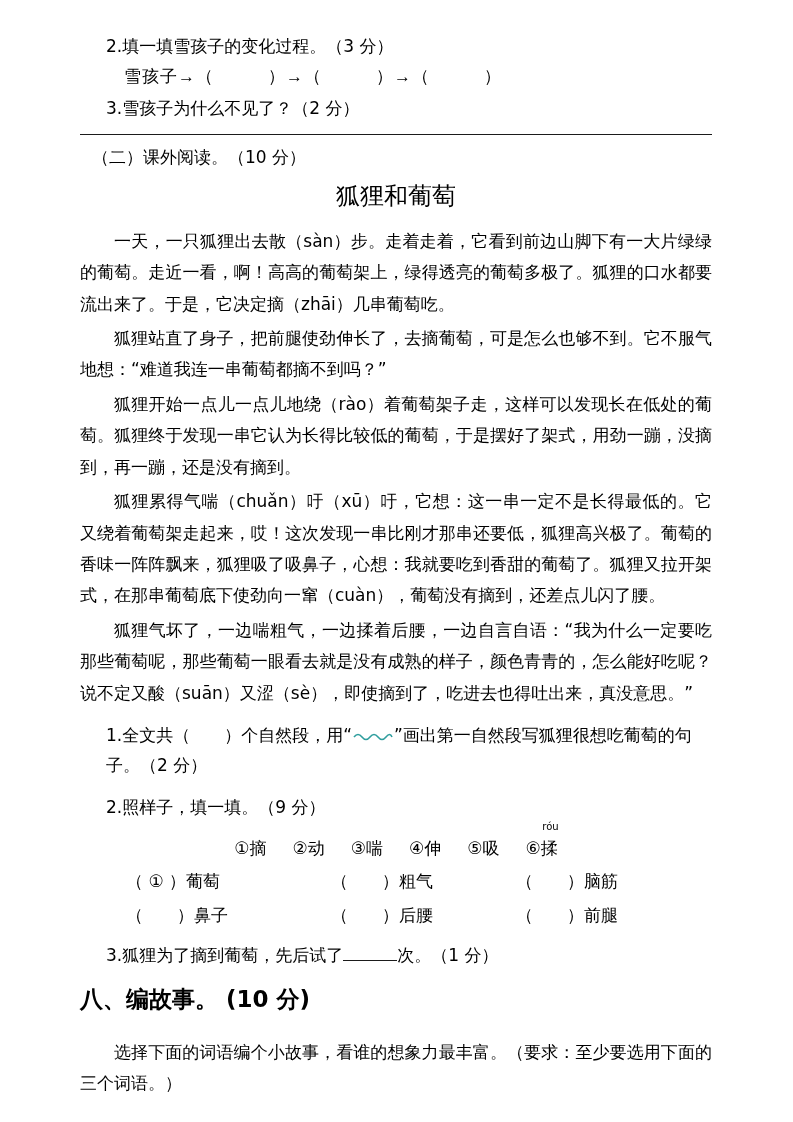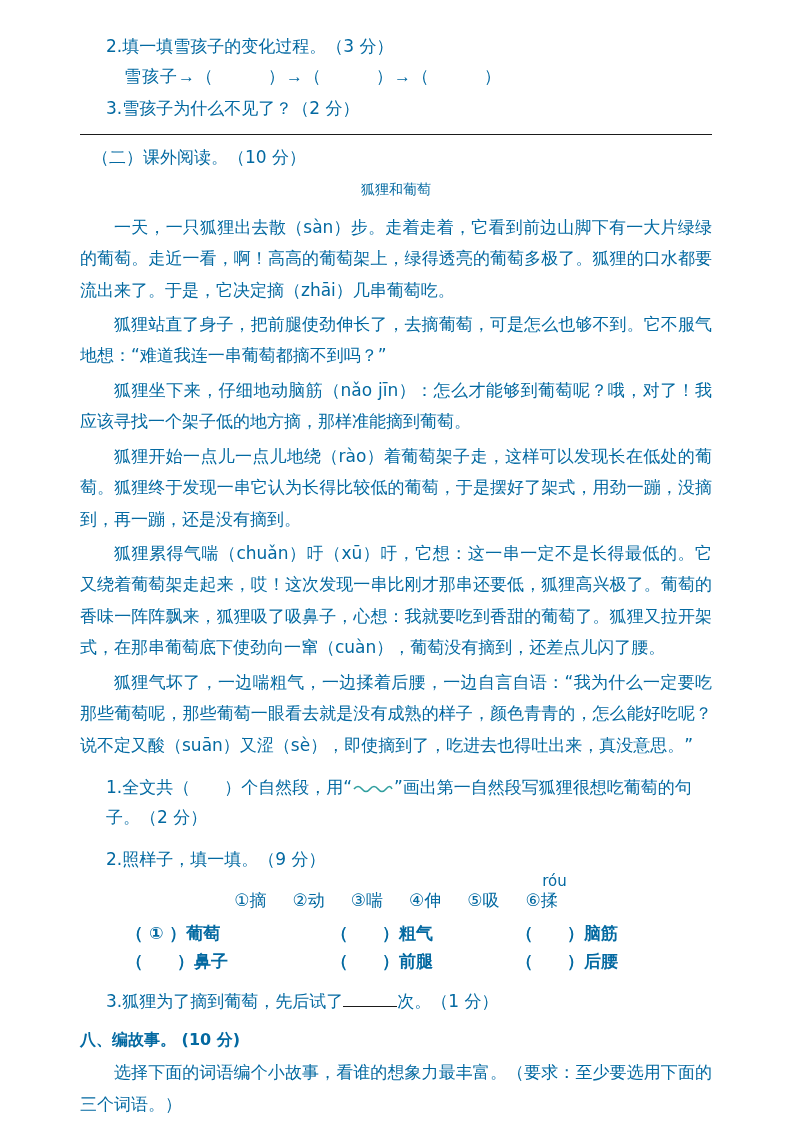--- a/index.html
+++ b/index.html
@@ -1,58 +1,57 @@
 <!DOCTYPE html>
 <html><head>
 <meta charset="utf-8">
 <style>
   html,body{margin:0;padding:0;}
   .page{
     position:relative;
     width:793px;height:1122px;overflow:hidden;
-    background:#ffffff;color:#0369a1;
+    background:#ffffff;color:#000000;
     font-family:"DejaVu Sans","Liberation Sans",sans-serif;
     font-size:17px;
     padding:32px 81px 15px 80px;
     box-sizing:border-box;
   }
   .top-line{line-height:1.65;margin-bottom:3px;}
   .indent-1{padding-left:26px;}
   .indent-2{padding-left:44px;letter-spacing:1px;font-family:Liberation Serif, serif;}
   .rule{border:none;border-top:1.5px solid #1b1b1b;margin:12px 0 8px;}
   .section-heading{line-height:1.7;margin:0 12px 8px;}
-  .passage-title{text-align:center;font-size:14px;line-height:1.4;margin:4px 0 12px;}
+  .passage-title{text-align:center;font-size:24px;line-height:1.4;margin:4px 0 12px;}
   .para{line-height:1.85;text-indent:2em;text-align:justify;margin:0 0 3px;}
   .q-line{line-height:1.75;padding-left:26px;margin:12px 0 0;}
   .blank{display:inline-block;width:54px;height:1em;border-bottom:1px solid #1b1b1b;vertical-align:baseline;}
   .wavy-mark{vertical-align:middle;margin:0 1px;}
   .word-bank{display:flex;justify-content:center;gap:26px;padding-top:13px;margin:0 0 4px;line-height:1.6;}
   .word-item{position:relative;white-space:nowrap;}
-  .pinyin{position:absolute;top:-13px;left:52%;font-size:15px;line-height:1;}
-  .fill-grid{display:grid;grid-template-columns:205px 185px auto;padding-left:46px;row-gap:0;margin:0 0 6px;line-height:1.65;font-weight:bold;}
-  .story-heading{font-size:16px;font-weight:bold;line-height:1.5;margin:12px 0 5px;}
+  .pinyin{position:absolute;top:-13px;left:52%;font-size:10px;line-height:1;}
+  .fill-grid{display:grid;grid-template-columns:205px 185px auto;padding-left:46px;row-gap:6px;margin:0 0 6px;line-height:1.65;}
+  .story-heading{font-size:23px;font-weight:bold;line-height:1.5;margin:12px 0 20px;}
   .story-instruction{line-height:1.85;text-indent:2em;text-align:justify;}
 </style>
 </head>
 <body>
 
 <div class="page">
 
   <div class="top-line indent-1">2.填一填雪孩子的变化过程。（3 分）</div>
   <div class="top-line indent-2">雪孩子→（　　　）→（　　　）→（　　　）</div>
   <div class="top-line indent-1">3.雪孩子为什么不见了？（2 分）</div>
 
   <hr class="rule">
 
   <div class="section-heading">（二）课外阅读。（10 分）</div>
   <div class="passage-title">狐狸和葡萄</div>
 
   <p class="para">一天，一只狐狸出去散（sàn）步。走着走着，它看到前边山脚下有一大片绿绿的葡萄。走近一看，啊！高高的葡萄架上，绿得透亮的葡萄多极了。狐狸的口水都要流出来了。于是，它决定摘（zhāi）几串葡萄吃。</p>
   <p class="para">狐狸站直了身子，把前腿使劲伸长了，去摘葡萄，可是怎么也够不到。它不服气地想：“难道我连一串葡萄都摘不到吗？”</p>
-  <p class="para">狐狸坐下来，仔细地动脑筋（nǎo jīn）：怎么才能够到葡萄呢？哦，对了！我应该寻找一个架子低的地方摘，那样准能摘到葡萄。</p>
   <p class="para">狐狸开始一点儿一点儿地绕（rào）着葡萄架子走，这样可以发现长在低处的葡萄。狐狸终于发现一串它认为长得比较低的葡萄，于是摆好了架式，用劲一蹦，没摘到，再一蹦，还是没有摘到。</p>
   <p class="para">狐狸累得气喘（chuǎn）吁（xū）吁，它想：这一串一定不是长得最低的。它又绕着葡萄架走起来，哎！这次发现一串比刚才那串还要低，狐狸高兴极了。葡萄的香味一阵阵飘来，狐狸吸了吸鼻子，心想：我就要吃到香甜的葡萄了。狐狸又拉开架式，在那串葡萄底下使劲向一窜（cuàn），葡萄没有摘到，还差点儿闪了腰。</p>
   <p class="para">狐狸气坏了，一边喘粗气，一边揉着后腰，一边自言自语：“我为什么一定要吃那些葡萄呢，那些葡萄一眼看去就是没有成熟的样子，颜色青青的，怎么能好吃呢？说不定又酸（suān）又涩（sè），即使摘到了，吃进去也得吐出来，真没意思。”</p>
 
   <div class="q-line"><span>1.全文共（　　）个自然段，用“</span><svg class="wavy-mark" width="40" height="10" viewBox="0 0 40 10">
         <path d="M1 6 Q5 1 9 6 T17 6 T25 6 T33 6 T39 6" fill="none" stroke-width="1.6" stroke="#2f9e9e"></path>
       </svg><span>”画出第一自然段写狐狸很想吃葡萄的句子。（2 分）</span></div>
 
   <div class="q-line">2.照样子，填一填。（9 分）</div>
 
@@ -63,22 +62,22 @@
     <span class="word-item">④伸</span>
     <span class="word-item">⑤吸</span>
     <span class="word-item"><span class="pinyin">róu</span><span>⑥揉</span></span>
   </div>
 
   <div class="fill-grid">
     <span>（ ① ）葡萄</span>
     <span>（　　）粗气</span>
     <span>（　　）脑筋</span>
     <span>（　　）鼻子</span>
+    <span>（　　）后腰</span>
     <span>（　　）前腿</span>
-    <span>（　　）后腰</span>
   </div>
 
   <div class="q-line"><span>3.狐狸为了摘到葡萄，先后试了</span><span class="blank"></span><span>次。（1 分）</span></div>
 
 
   <div class="story-heading">八、编故事。 (10 分)</div>
   <div class="story-instruction">选择下面的词语编个小故事，看谁的想象力最丰富。（要求：至少要选用下面的三个词语。）</div>
 
 </div>
 

